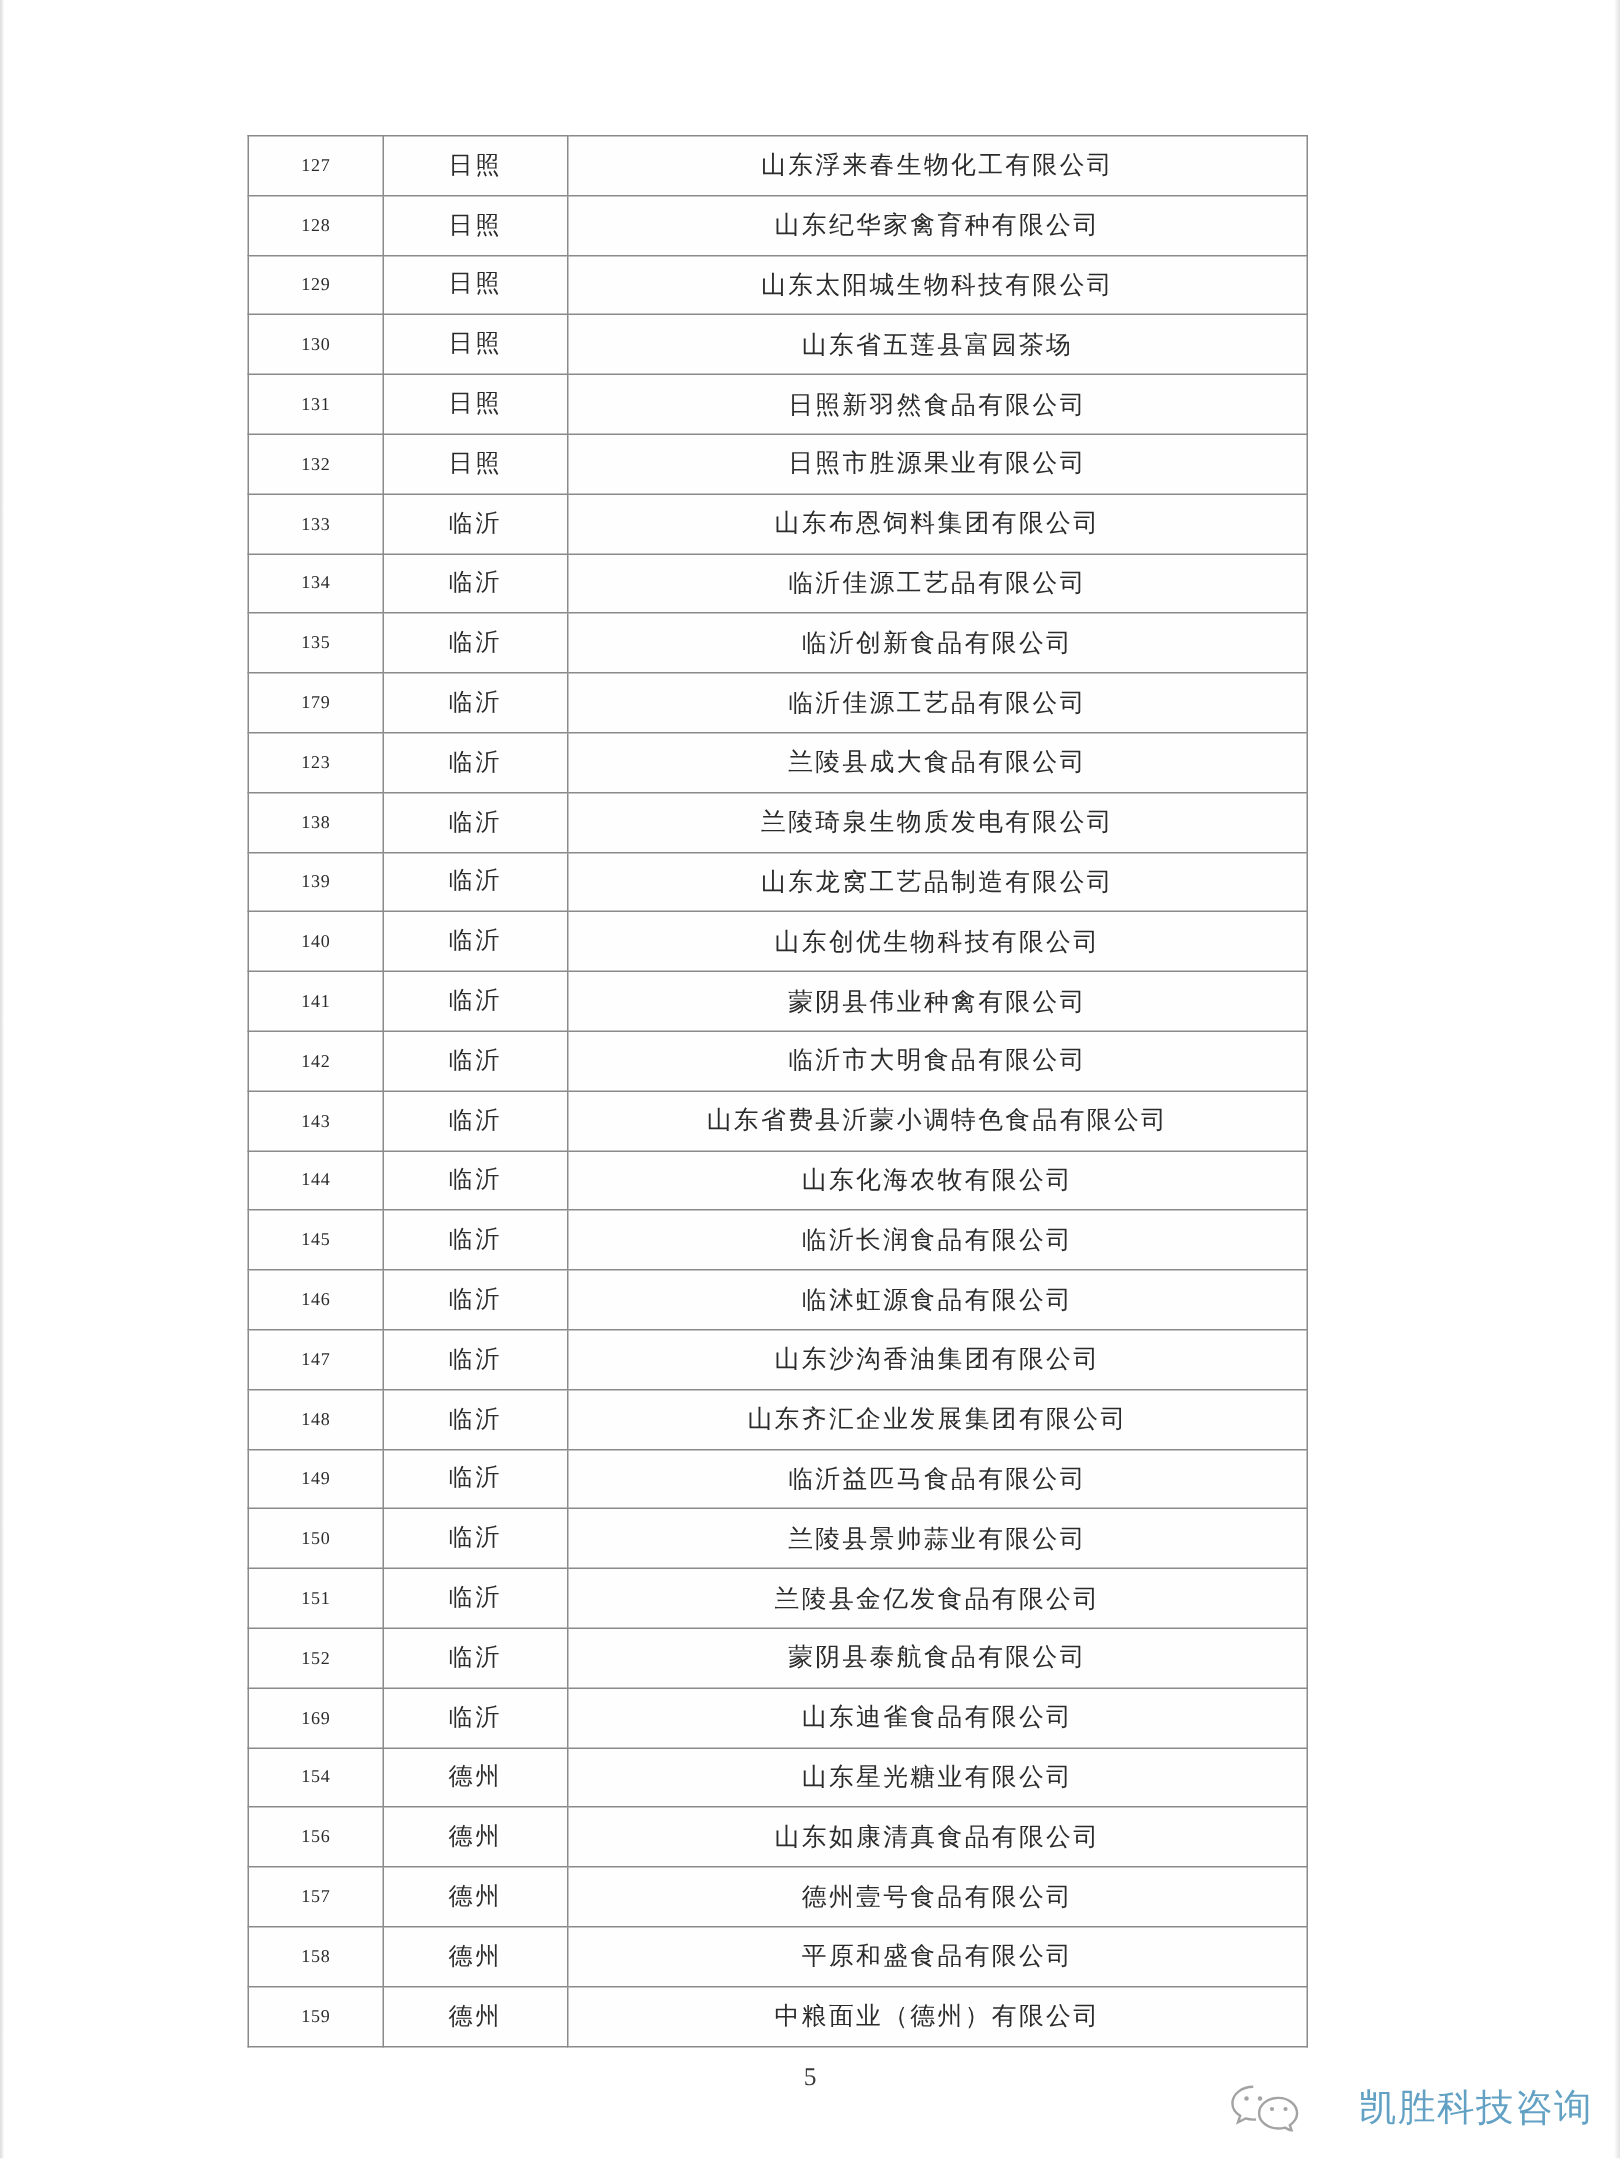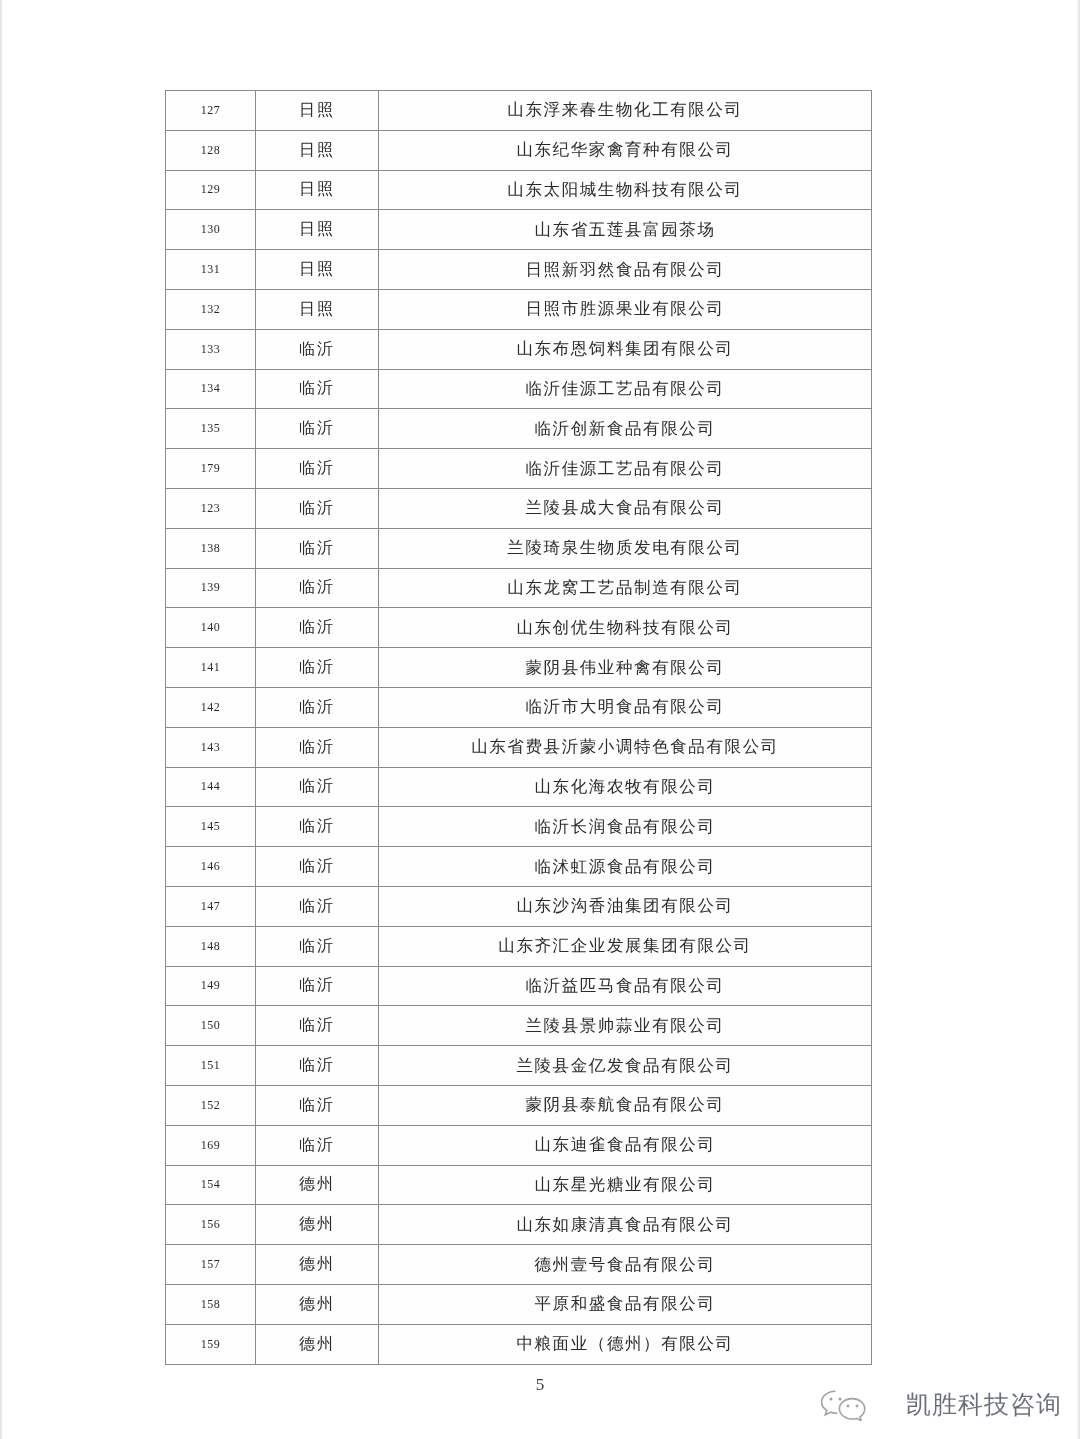--- a/index.html
+++ b/index.html
@@ -101,21 +101,21 @@
   }
   .watermark-icon {
     width: 52px;
     height: 34px;
     display: block;
   }
   .watermark-text {
     font-family: "DejaVu Sans", "Liberation Sans", sans-serif;
     font-size: 25px;
     letter-spacing: 1px;
-    color: #0f172a;
+    color: #0369a1;
     white-space: nowrap;
     margin-left: 27px;
   }
 </style>
 </head>
 <body>
 
 <div class="scan-edge-left"></div>
 <div class="scan-edge-right"></div>
 

